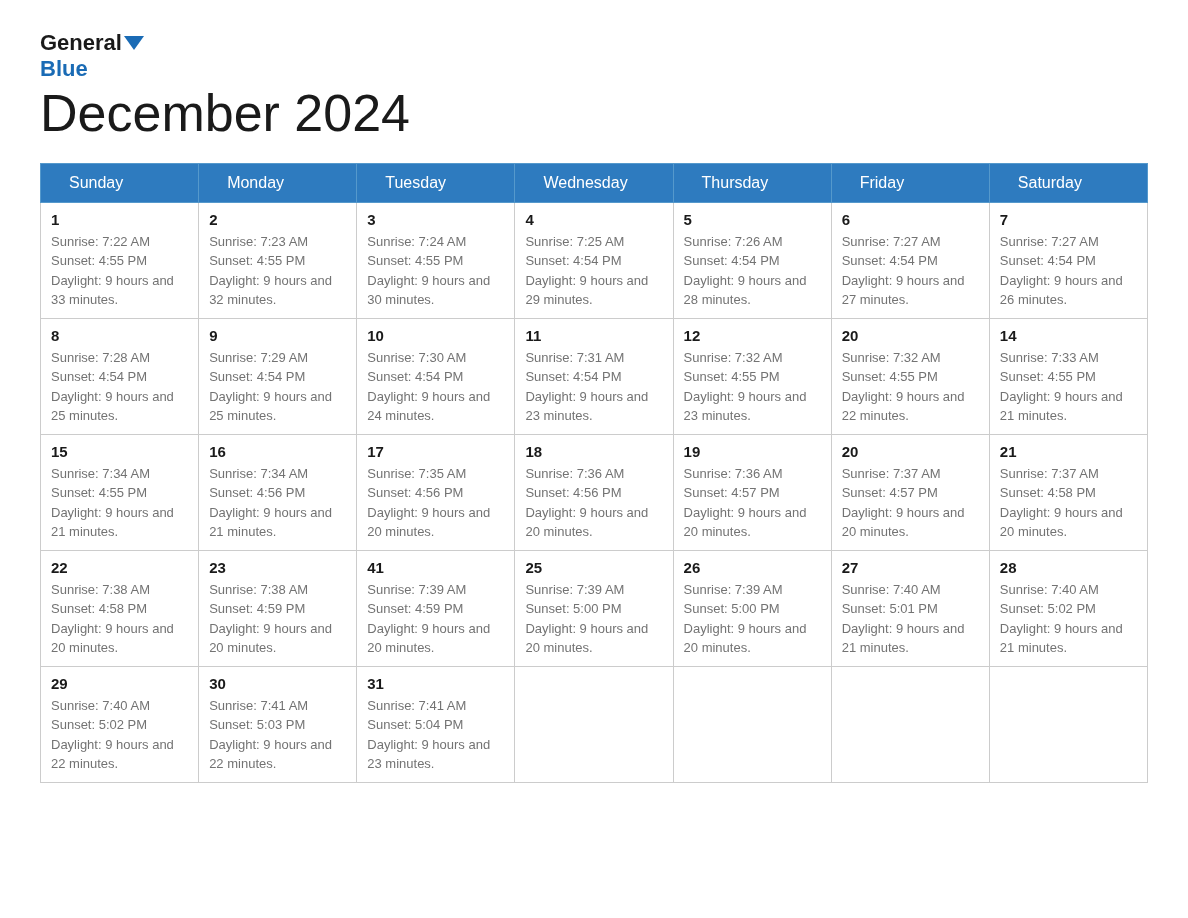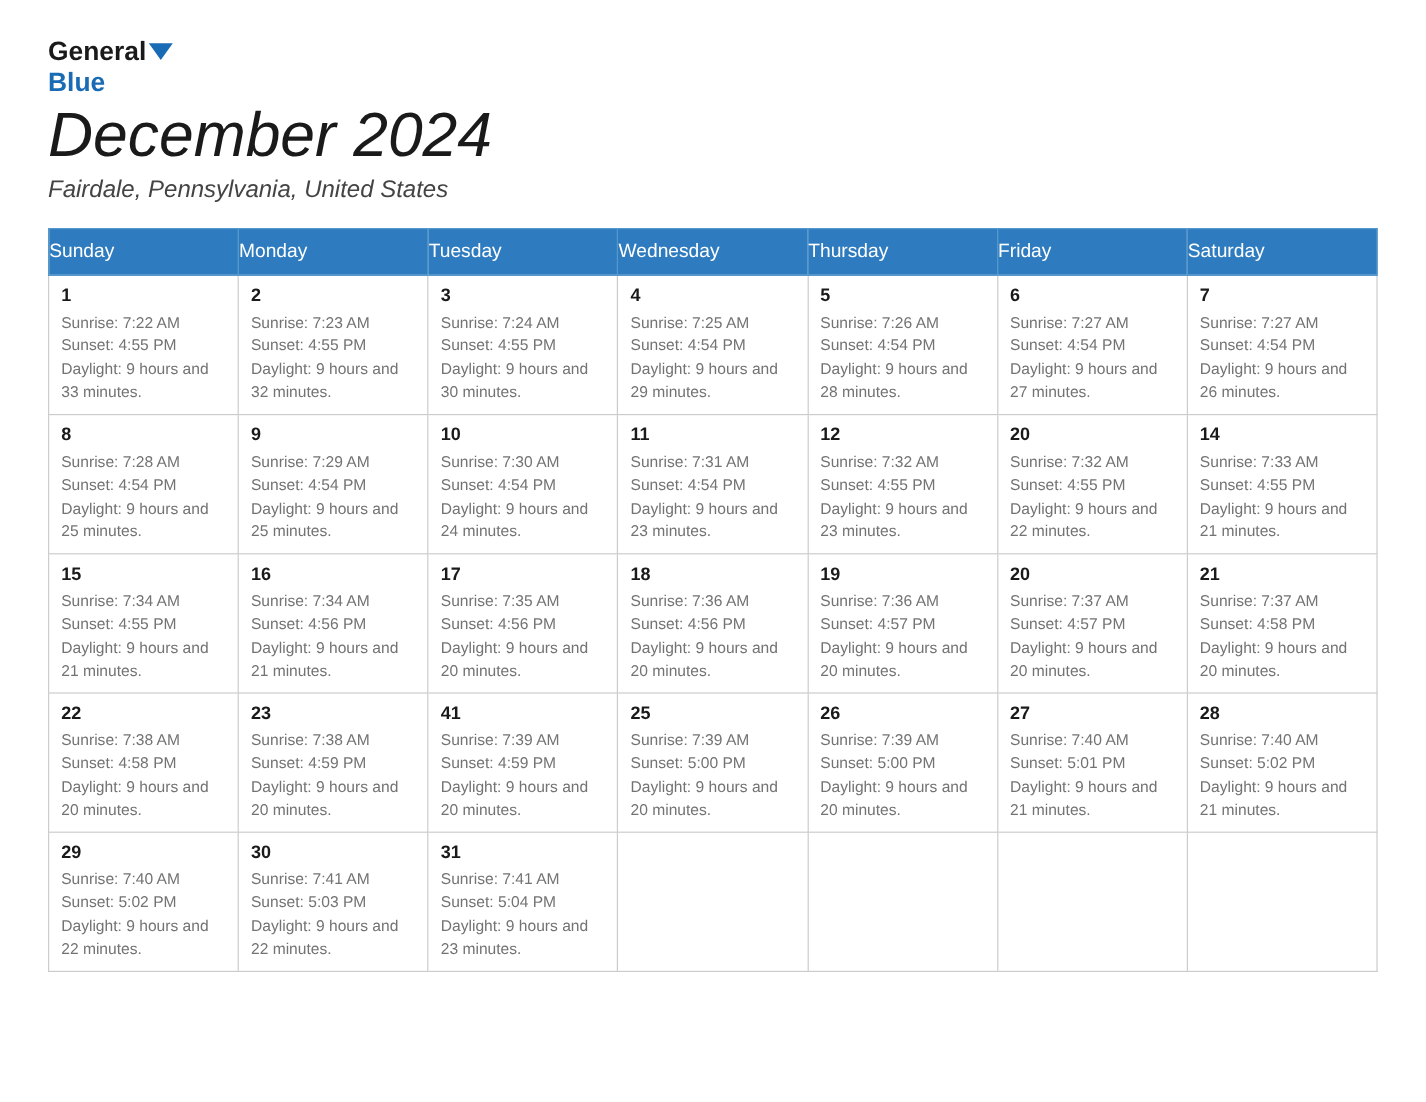--- a/index.html
+++ b/index.html
@@ -35,43 +35,42 @@
       border-right: 10px solid transparent;
       border-top: 14px solid #1a6bb5;
       margin-left: 2px;
       vertical-align: middle;
     }
     .logo-line {
       display: flex;
       align-items: center;
     }
     .title-block {
-      text-align: left;
-      font-style: italic;
+      text-align: center;
     }
     .month-title {
       font-size: 52px;
       font-weight: normal;
       color: #1a1a1a;
     }
     .location-title {
       font-size: 20px;
       color: #444;
       margin-top: 4px;
     }
     .calendar {
       width: 100%;
       border-collapse: collapse;
       border: 1px solid #aaa;
     }
     .calendar th {
       background-color: #2e7bbf;
       color: #fff;
       text-align: left;
-      padding: 10px 0;
+      padding: 10px 28px;
       font-size: 16px;
       font-weight: normal;
       border: 1px solid #5599cc;
     }
     .calendar td {
       vertical-align: top;
       padding: 8px 10px;
       border: 1px solid #ccc;
       font-size: 13px;
       color: #222;
@@ -106,21 +105,20 @@
     <div class="logo-line">
       <span class="logo-general">General</span>
       <span class="logo-triangle"></span>
     </div>
     <div>
       <span class="logo-blue">Blue</span>
     </div>
   </div>
   <div class="title-block">
     <div class="month-title">December 2024</div>
-    <div class="location-title">Fairdale, Pennsylvania, United States</div>
   </div>
 </div>
 
 <table class="calendar">
   <thead>
     <tr>
       <th>Sunday</th>
       <th>Monday</th>
       <th>Tuesday</th>
       <th>Wednesday</th>

